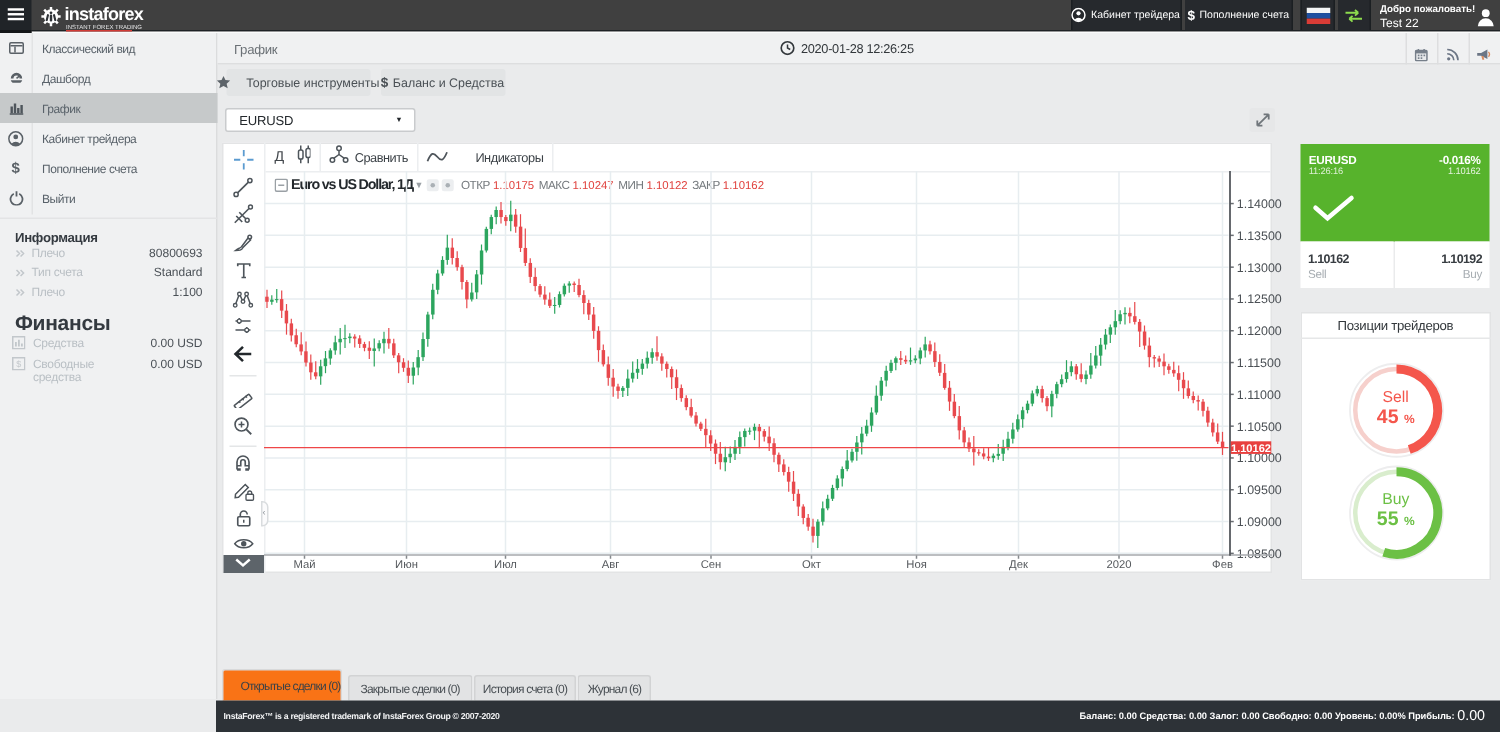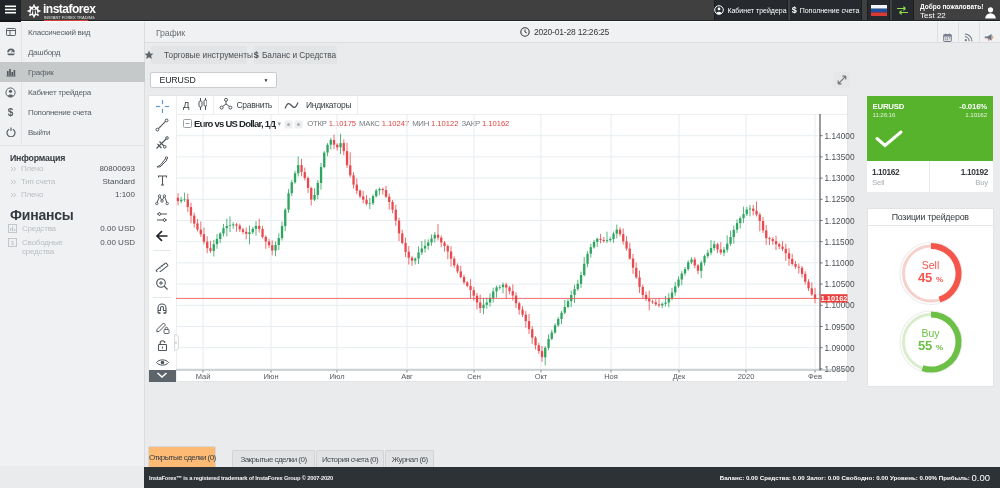--- a/index.html
+++ b/index.html
@@ -261,21 +261,21 @@
         <path d="M7 4 L7 7 M7 7 L3.2 9.8 M7 7 L10.8 9.8" stroke="#4e555b" stroke-width="1" fill="none"></path>
         <circle cx="7" cy="2.8" r="1.5" fill="#fff" stroke="#4e555b" stroke-width="1"></circle>
         <circle cx="2.6" cy="10.6" r="1.5" fill="#fff" stroke="#4e555b" stroke-width="1"></circle>
         <circle cx="11.4" cy="10.6" r="1.5" fill="#fff" stroke="#4e555b" stroke-width="1"></circle>
       </svg></span>
   <span style="margin-left:3px;font-size:8.5px;letter-spacing:-0.3px;color:#3c4247">Сравнить</span>
   <div style="width:1px;height:19px;background:#eceef0;margin-left:6px"></div>
   <span style="display:inline-block;margin-left:5px"><svg width="15" height="9" viewBox="0 0 15 9" xmlns="http://www.w3.org/2000/svg">
         <path d="M1 7.5 C3.5 1.5 5 1.5 7.5 4.5 C10 7.5 11.5 7.5 14 1.5" fill="none" stroke="#4e555b" stroke-width="1.2"></path>
       </svg></span>
-  <span style="margin-left:7px;font-size:8.5px;letter-spacing:-0.3px;color:#3c4247">Индикаторы</span>
+  <span style="margin-left:18px;font-size:8.5px;letter-spacing:-0.3px;color:#3c4247">Индикаторы</span>
   <div style="width:1px;height:19px;background:#eceef0;margin-left:6px"></div>
 </div>
 <div class="abs flex" style="left:183px;top:114px;height:19px">
   <svg width="9" height="9" viewBox="0 0 9 9" xmlns="http://www.w3.org/2000/svg">
       <rect x="0.5" y="0.5" width="8" height="8" rx="1" fill="none" stroke="#9aa0a5" stroke-width="1"></rect>
       <line x1="2.5" y1="4.5" x2="6.5" y2="4.5" stroke="#9aa0a5" stroke-width="1"></line>
     </svg>
   <span style="margin-left:2px;font-size:9.5px;font-weight:bold;letter-spacing:-0.75px;color:#23282c">Euro vs US Dollar, 1Д</span>
   <span style="margin-left:1px;font-size:6px;color:#9aa0a5">▼</span>
   <span style="display:inline-block;margin-left:2px"><svg width="9" height="9" viewBox="0 0 9 9" xmlns="http://www.w3.org/2000/svg">
@@ -897,21 +897,21 @@
       <circle cx="64" cy="134" r="31" fill="none" stroke="#ededee" stroke-width="1.2"></circle>
       <circle cx="64" cy="134" r="27.5" fill="none" stroke="#d9edcd" stroke-width="3"></circle>
       <path d="M 64 106.5 A 27.5 27.5 0 1 1 55.50 160.15" fill="none" stroke="#6cc045" stroke-width="6"></path>
     </svg>
   </div>
 <div class="abs" style="left:866.5px;top:258.5px;width:128px;text-align:center;font-size:10.5px;color:#f4564c">Sell</div>
 <div class="abs" style="left:866.5px;top:269.5px;width:128px;text-align:center;font-size:13px;font-weight:bold;color:#f4564c">45 <span style="font-size:8px">%</span></div>
 <div class="abs" style="left:866.5px;top:327px;width:128px;text-align:center;font-size:10.5px;color:#6cc045">Buy</div>
 <div class="abs" style="left:866.5px;top:338px;width:128px;text-align:center;font-size:13px;font-weight:bold;color:#6cc045">55 <span style="font-size:8px">%</span></div>
 
-<div class="abs" style="left:148px;top:445.5px;width:68px;height:21px;background:#fdba74;border:1px solid #d8d9da;border-bottom:none;border-radius:2px 2px 0 0;text-align:left;line-height:21px;font-size:8px;letter-spacing:-0.55px;color:#3c4247">Открытые сделки (0)</div>
+<div class="abs" style="left:148px;top:445.5px;width:80px;height:21px;background:#f97316;border:1px solid #d8d9da;border-bottom:none;border-radius:2px 2px 0 0;text-align:right;line-height:21px;font-size:8px;letter-spacing:-0.55px;color:#3c4247">Открытые сделки (0)</div>
 <div class="abs" style="left:232.3px;top:449.5px;width:82.3px;height:17px;background:#e2e3e4;border:1px solid #d2d3d4;border-bottom:none;border-radius:2px 2px 0 0;text-align:center;line-height:17px;font-size:8px;letter-spacing:-0.55px;color:#4a5055">Закрытые сделки (0)</div>
 <div class="abs" style="left:316px;top:449.5px;width:68px;height:17px;background:#e2e3e4;border:1px solid #d2d3d4;border-bottom:none;border-radius:2px 2px 0 0;text-align:center;line-height:17px;font-size:8px;letter-spacing:-0.55px;color:#4a5055">История счета (0)</div>
 <div class="abs" style="left:385.4px;top:449.5px;width:48.6px;height:17px;background:#e2e3e4;border:1px solid #d2d3d4;border-bottom:none;border-radius:2px 2px 0 0;text-align:center;line-height:17px;font-size:8px;letter-spacing:-0.55px;color:#4a5055">Журнал (6)</div>
 
 <div class="abs" style="left:144px;top:466.5px;width:856px;height:21.5px;background:#2d3237"></div>
 <div class="abs" style="left:149px;top:474.5px;font-size:5.8px;font-weight:bold;letter-spacing:-0.2px;color:#f2f3f4">InstaForex™ is a registered trademark of InstaForex Group © 2007-2020</div>
 <div class="abs flex" style="right:10px;top:466.5px;height:21.5px;color:#fff">
   <span style="font-size:6.2px;font-weight:bold">Баланс: 0.00 Средства: 0.00 Залог: 0.00 Свободно: 0.00 Уровень: 0.00% Прибыль:&nbsp;</span>
   <span style="font-size:9.5px">0.00</span>
 </div>

